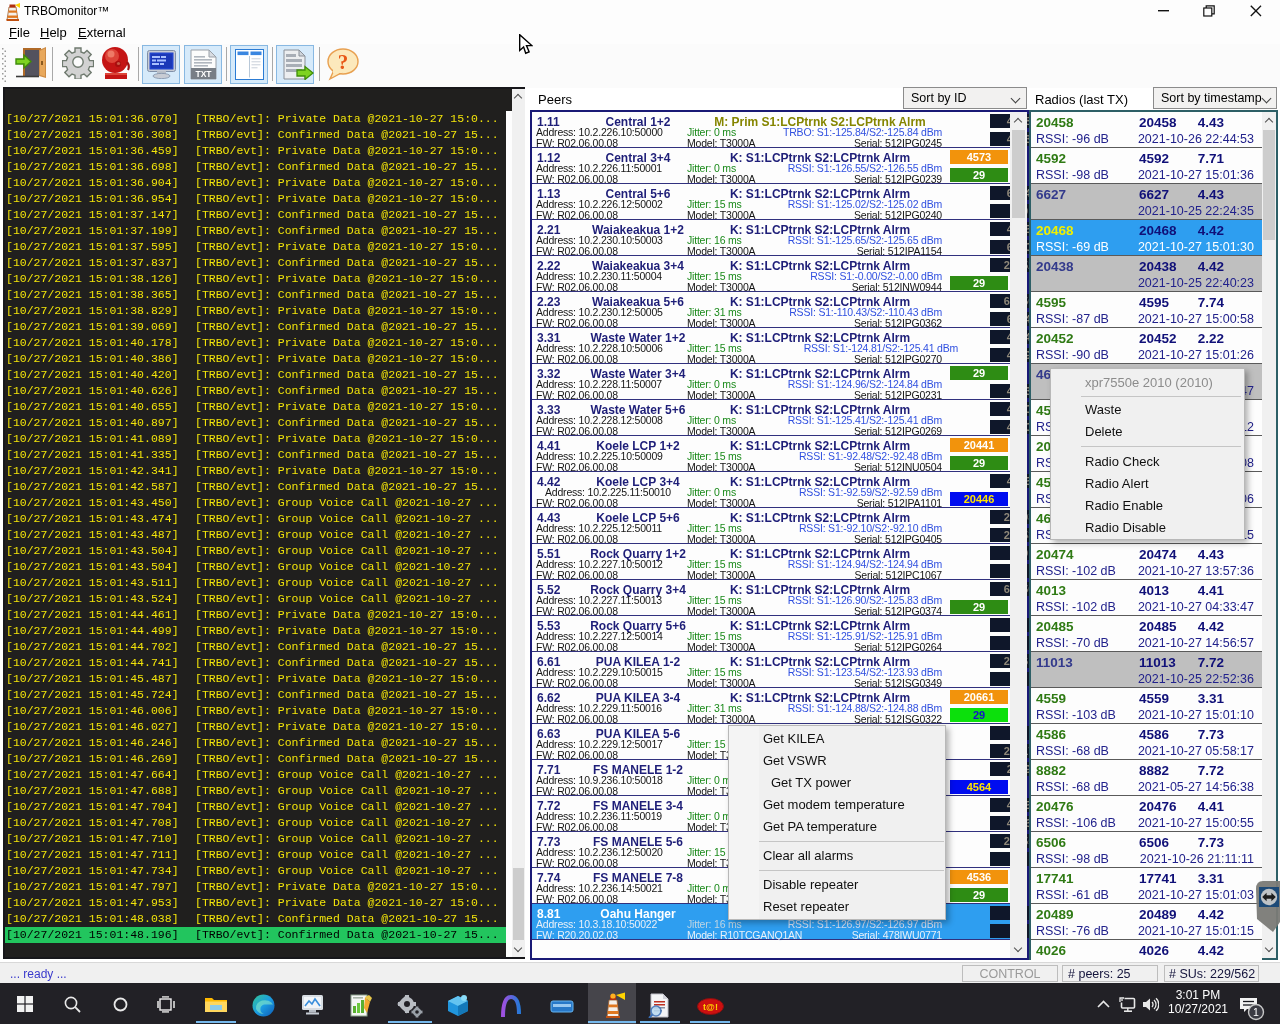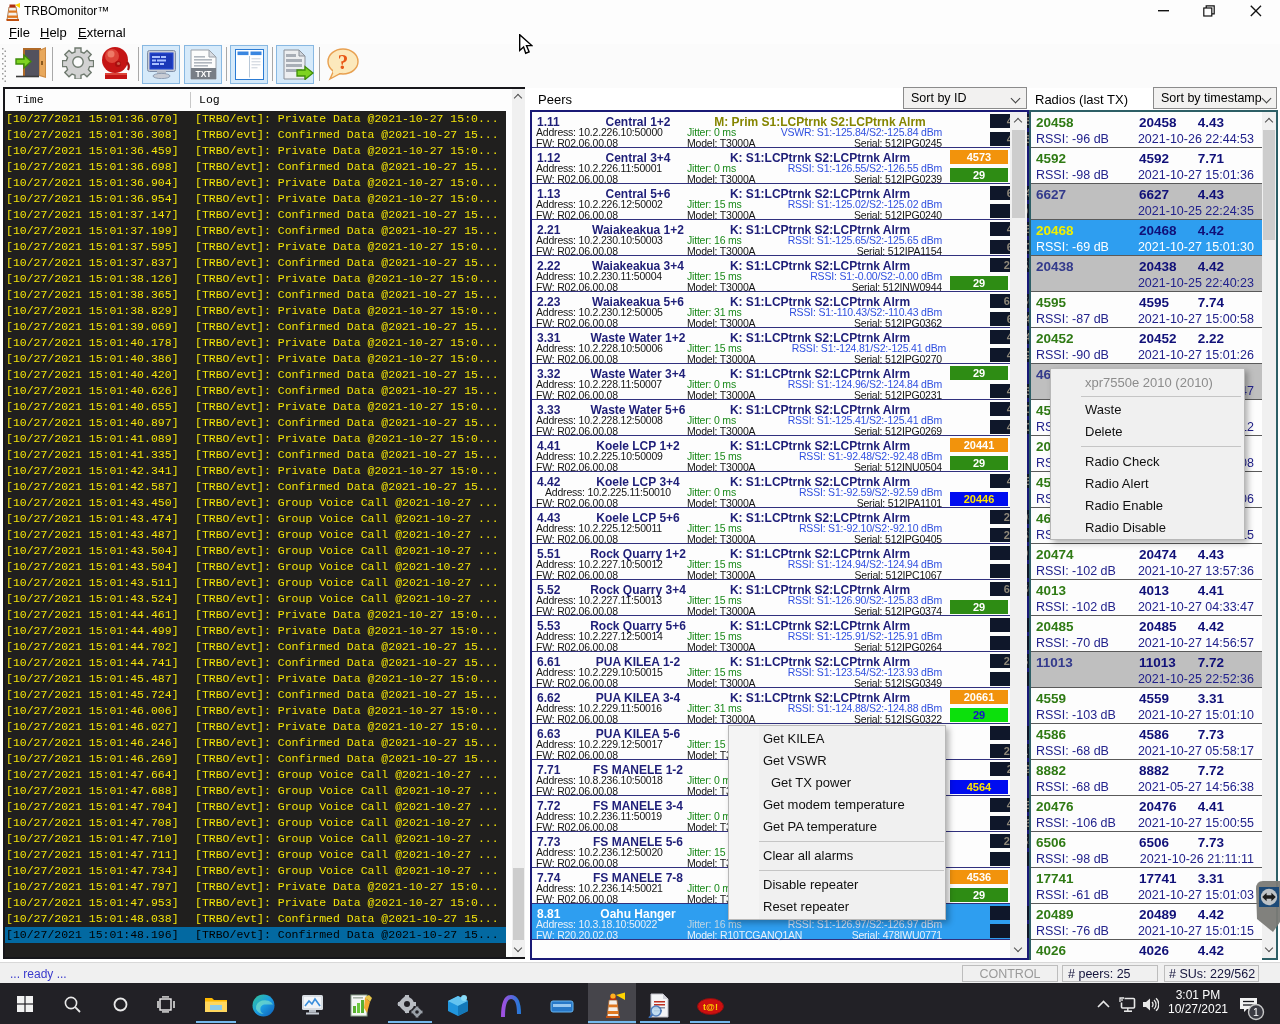--- a/index.html
+++ b/index.html
@@ -15,21 +15,21 @@
 .tsep{position:absolute;top:47px;width:1px;height:34px;background:#a8a8a8;}
 .tchk{position:absolute;top:45px;width:38px;height:39px;background:#d6eafa;border:1px solid #88b8e2;}
 
 #logpanel{position:absolute;left:3px;top:87px;width:522px;height:872px;border:2px solid #17171b;border-right:none;background:#201f1e;}
 #loghdr{position:absolute;left:0;top:0;width:520px;height:22px;background:#fdfdfd;color:#000;
   font-family:"Liberation Mono",monospace;font-size:11.5px;}
 #logbody{position:absolute;left:0;top:22px;width:501px;height:846px;background:#201f1e;overflow:hidden;}
 .lr{position:absolute;left:0;width:501px;height:16px;color:#f2e40a;font-family:"Liberation Mono",monospace;
   font-size:11.5px;line-height:16px;}
 .lr span{position:absolute;top:0;white-space:pre;}
-.lrsel{background:#0369a1;color:#000;padding-left:48px;}
+.lrsel{background:#22c55e;color:#000;padding-left:48px;}
 #loggap{position:absolute;left:501px;top:22px;width:6px;height:846px;background:#fdfdfd;}
 
 .sbv{position:absolute;background:#f0f0f0;}
 .sbthumb{position:absolute;left:1px;background:#cdcdcd;}
 .chev{position:absolute;width:8px;height:8px;}
 .chev:before{content:"";position:absolute;left:1px;top:2px;width:5px;height:5px;border-left:1.6px solid #505050;border-top:1.6px solid #505050;}
 .chup:before{transform:rotate(45deg);}
 .chdn:before{transform:rotate(225deg);top:0;}
 
 #peerhdr{position:absolute;left:538px;top:92px;font-size:13px;color:#000;}
@@ -225,25 +225,20 @@
 <div class="tsep" style="left:319px"></div>
 
 <svg class="abs" style="left:325px;top:48px" width="34" height="33" viewBox="0 0 34 33">
  <ellipse cx="18" cy="13.5" rx="15" ry="12.5" fill="#fce9bc" stroke="#e8a050" stroke-width="1.4"></ellipse>
  <polygon points="9,22 5,31 16,25" fill="#fce9bc" stroke="#e8a050" stroke-width="1.4"></polygon>
  <rect x="8" y="21" width="9" height="4" fill="#fce9bc"></rect>
  <text x="18" y="21" font-family="Liberation Serif" font-size="21" font-weight="bold" fill="#e85818" text-anchor="middle">?</text>
 </svg>
 
 <div id="logpanel">
-<div id="loghdr">
-      <span class="abs nw" style="left:11px;top:4px">Time</span>
-      <span class="abs nw" style="left:194px;top:4px">Log</span>
-      <div class="abs" style="left:185px;top:3px;width:1px;height:16px;background:#c8c8c8"></div>
-    </div>
 <div id="logbody">
 <div class="lr" style="top:0px">
         <span style="left:1px">[10/27/2021 15:01:36.070]</span>
         <span style="left:190px">[TRBO/evt]: Private Data @2021-10-27 15:0...</span>
       </div>
 <div class="lr" style="top:16px">
         <span style="left:1px">[10/27/2021 15:01:36.308]</span>
         <span style="left:190px">[TRBO/evt]: Confirmed Data @2021-10-27 15...</span>
       </div>
 <div class="lr" style="top:32px">
@@ -464,21 +459,21 @@
     <span class="ct">Sort by timestamp</span>
     <span class="cv" style="left:109px"></span>
   </div>
 <div id="peerspanel">
 <div class="prow" style="top:0px">
 <span class="pid">1.11</span>
       <span class="pname">Central 1+2</span>
       <span class="pstat olive">M: Prim S1:LCPtrnk S2:LCPtrnk Alrm</span>
 <span class="pl2 nw" style="left:4px">Address: 10.2.226.10:50000</span>
 <span class="pl2 jit nw" style="left:155px">Jitter: 0 ms</span>
-<span class="pl2 rssi nw" style="right:68px">VSWR: S1:-125.84/S2:-125.84 dBm</span>
+<span class="pl2 rssi nw" style="right:68px">TRBO: S1:-125.84/S2:-125.84 dBm</span>
 <span class="pl3 nw" style="left:4px">FW: R02.06.00.08</span>
 <span class="pl3 nw" style="left:155px">Model: T3000A</span>
 <span class="pl3 nw" style="right:68px">Serial: 512IPG0245</span>
 <div class="box b-dark" style="top:2px">4018</div>
 <div class="box b-dark" style="top:20px">4573</div>
 </div>
 <div class="prow" style="top:36px">
 <span class="pid">1.12</span>
       <span class="pname">Central 3+4</span>
       <span class="pstat">K: S1:LCPtrnk S2:LCPtrnk Alrm</span>
@@ -542,21 +537,21 @@
 <span class="pl3 nw" style="right:68px">Serial: 512IPG0362</span>
 <div class="box b-dark" style="top:2px">64250</div>
 <div class="box b-dark" style="top:20px">6624</div>
 </div>
 <div class="prow" style="top:216px">
 <span class="pid">3.31</span>
       <span class="pname">Waste Water 1+2</span>
       <span class="pstat">K: S1:LCPtrnk S2:LCPtrnk Alrm</span>
 <span class="pl2 nw" style="left:4px">Address: 10.2.228.10:50006</span>
 <span class="pl2 jit nw" style="left:155px">Jitter: 15 ms</span>
-<span class="pl2 rssi nw" style="right:64px">RSSI: S1:-124.81/S2:-125.41 dBm</span>
+<span class="pl2 rssi nw" style="right:52px">RSSI: S1:-124.81/S2:-125.41 dBm</span>
 <span class="pl3 nw" style="left:4px">FW: R02.06.00.08</span>
 <span class="pl3 nw" style="left:155px">Model: T3000A</span>
 <span class="pl3 nw" style="right:68px">Serial: 512IPG0270</span>
 <div class="box b-dark" style="top:2px">4554</div>
 <div class="box b-dark" style="top:20px">4559</div>
 </div>
 <div class="prow" style="top:252px">
 <span class="pid">3.32</span>
       <span class="pname">Waste Water 3+4</span>
       <span class="pstat">K: S1:LCPtrnk S2:LCPtrnk Alrm</span>
@@ -696,21 +691,21 @@
 <span class="pl3 nw" style="left:4px">FW: R02.06.00.08</span>
 <span class="pl3 nw" style="left:155px">Model: T3000A</span>
 <span class="pl3 nw" style="right:68px">Serial: 512ISG0330</span>
 <div class="box b-dark" style="top:2px">93</div>
 <div class="box b-dark" style="top:20px">20817</div>
 </div>
 <div class="prow" style="top:648px">
 <span class="pid">7.71</span>
       <span class="pname">FS MANELE 1-2</span>
       <span class="pstat">K: S1:LCPtrnk S2:LCPtrnk Alrm</span>
-<span class="pl2 nw" style="left:4px">Address: 10.8.236.10:50018</span>
+<span class="pl2 nw" style="left:4px">Address: 10.9.236.10:50018</span>
 <span class="pl2 jit nw" style="left:155px">Jitter: 0 ms</span>
 <span class="pl2 rssi nw" style="right:68px">RSSI: S1:-125.30/S2:-125.30 dBm</span>
 <span class="pl3 nw" style="left:4px">FW: R02.06.00.08</span>
 <span class="pl3 nw" style="left:155px">Model: T3000A</span>
 <span class="pl3 nw" style="right:68px">Serial: 512IPG0401</span>
 <div class="box b-dark" style="top:2px">2719</div>
 <div class="box b-blu" style="top:20px">4564</div>
 </div>
 <div class="prow" style="top:684px">
 <span class="pid">7.72</span>

